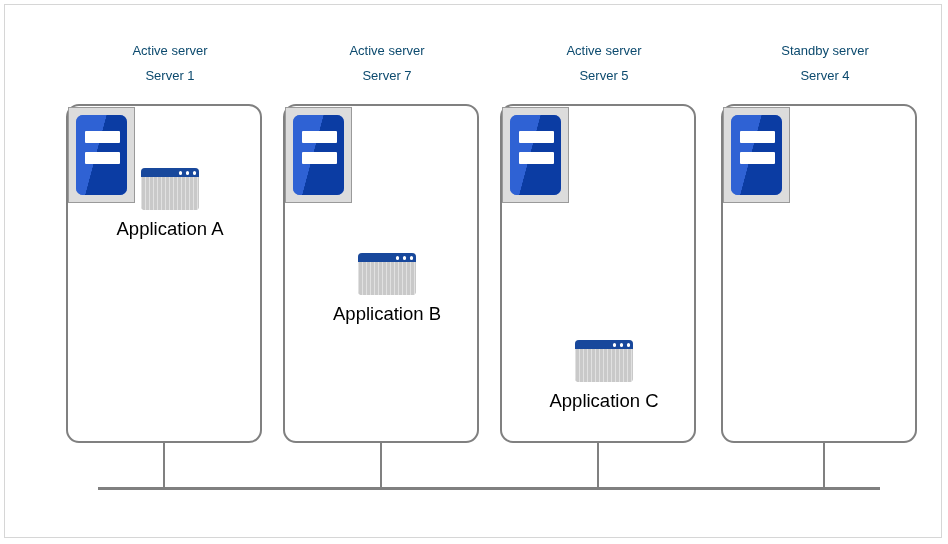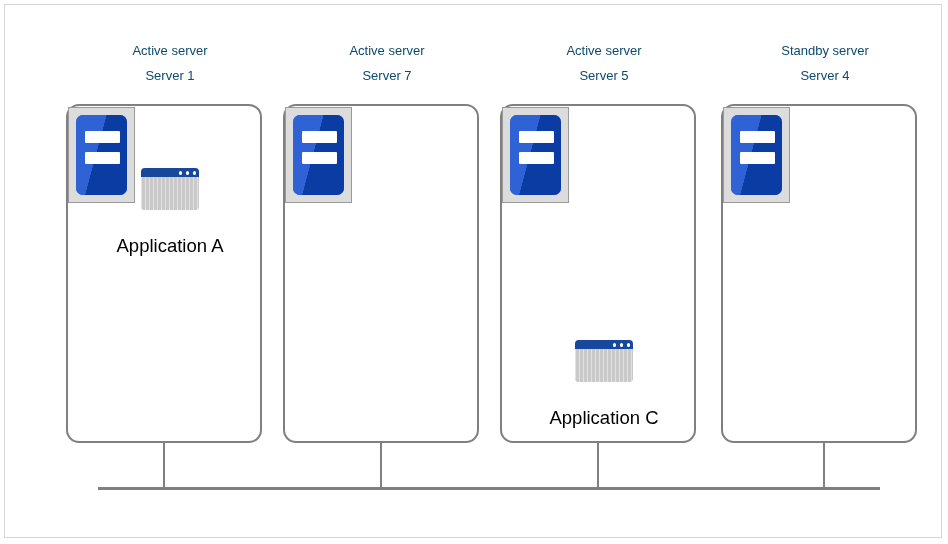--- a/index.html
+++ b/index.html
@@ -153,21 +153,21 @@
     left: 0; top: 9px; right: 0; bottom: 0;
     background:
       repeating-linear-gradient(90deg,
         rgba(255,255,255,0.45) 0px,
         rgba(255,255,255,0.45) 1px,
         rgba(0,0,0,0) 1px,
         rgba(0,0,0,0) 4px),
       #c9c9c9;
   }
   .app-label {
-    margin-top: 20px;
+    margin-top: 3px;
     color: #000000;
     font-size: 18.5px;
     line-height: 24px;
     white-space: nowrap;
   }
 
   
   #bus-line {
     position: absolute;
     left: 98px;
@@ -223,20 +223,30 @@
     <div class="server-box">
       <div class="server-icon">
         <div class="si-body">
           <div class="si-shade"></div>
           <div class="si-bar b1"></div>
           <div class="si-bar b2"></div>
         </div>
       </div>
     </div>
 
+    <div class="app-group" style="top:253px;">
+      <div class="app-icon">
+        <div class="ai-title"></div>
+        <div class="ai-dot d1"></div>
+        <div class="ai-dot d2"></div>
+        <div class="ai-dot d3"></div>
+        <div class="ai-body"></div>
+      </div>
+      <div class="app-label">Application  B</div>
+    </div>
 
     <div class="drop-line" style="left:103px;"></div>
   </div>
 
   <div class="server-col" style="left:494px;">
     <div class="server-caption">
       <span>Active server</span>
       <span class="cap-line2">Server 5</span>
     </div>
 

